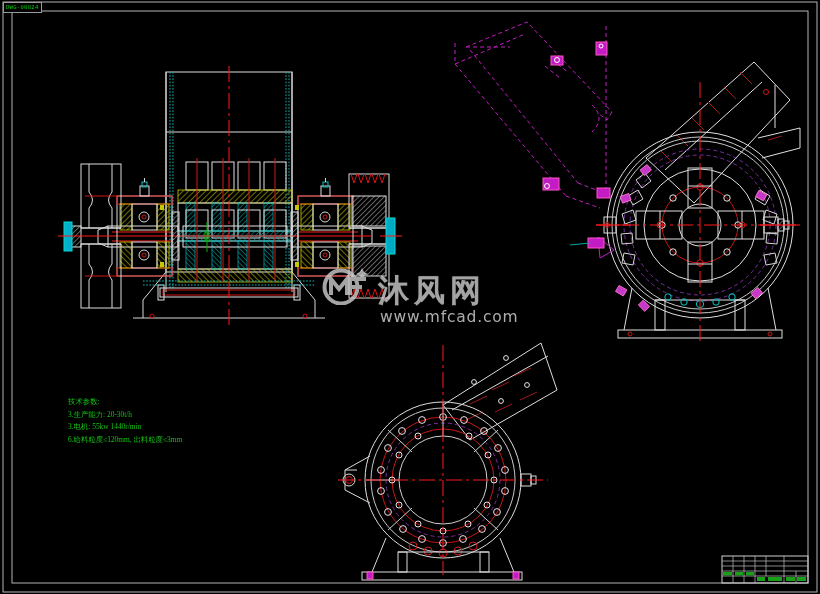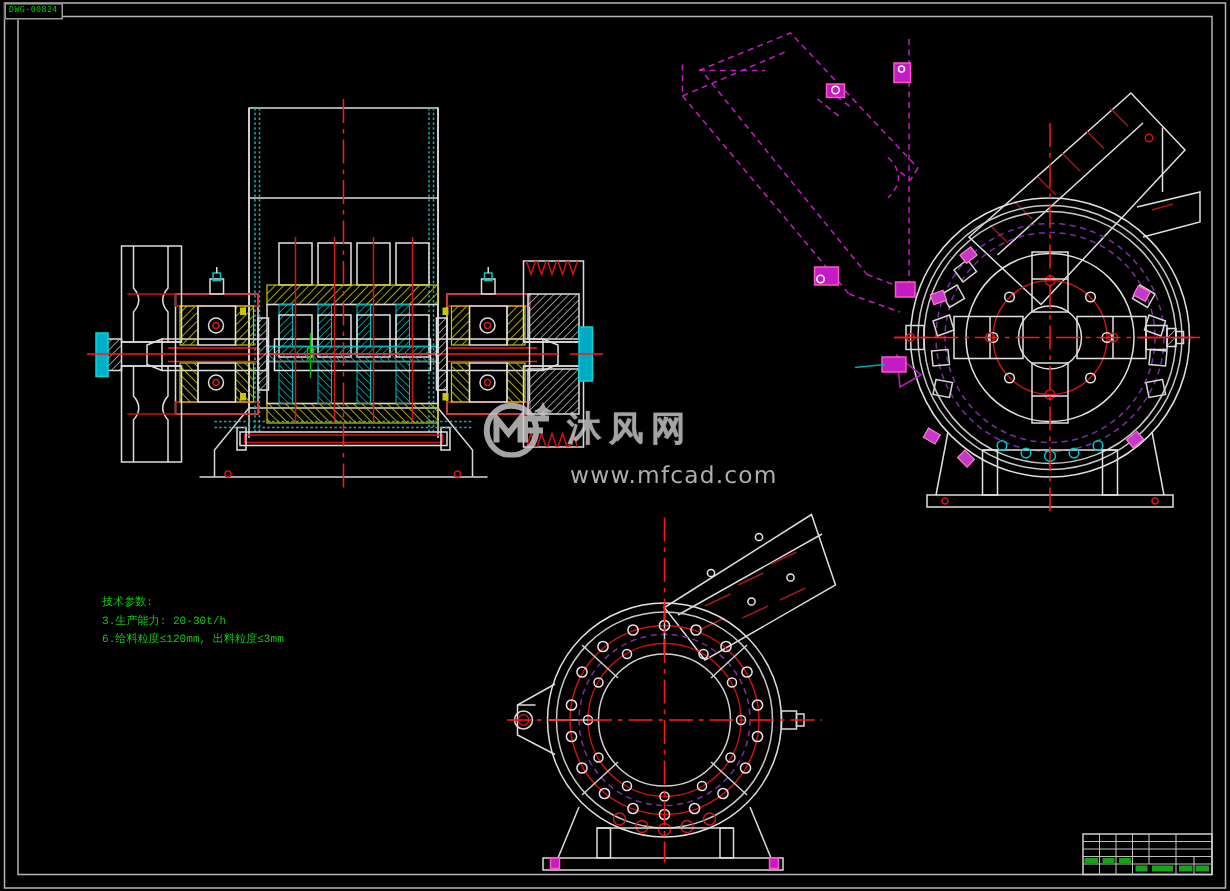--- a/index.html
+++ b/index.html
@@ -10,26 +10,26 @@
   #stage svg{position:absolute;left:0;top:0;}
 
   .corner-tag{position:absolute;left:3px;top:2px;
       border:1px solid #9a9a9a;background:#000;
       padding:0 2px;height:9px;line-height:9px;
       font-size:5.5px;color:#00d000;letter-spacing:.3px;
       font-family:"DejaVu Sans Mono","Liberation Mono",monospace;}
 
   .specs{position:absolute;left:68px;top:396px;color:#15c415;
       font-size:7.4px;line-height:12.6px;white-space:nowrap;
-      font-family:Liberation Mono, monospace;}
+      font-family:Liberation Serif, serif;}
   .specs div{margin:0;}
 
   .wm{position:absolute;left:322px;top:268px;width:215px;height:62px;
       pointer-events:none;opacity:.82;}
-  .wm .wtxt{position:absolute;left:56px;top:2px;font-size:23px;
+  .wm .wtxt{position:absolute;left:56px;top:2px;font-size:31px;
       color:#c9c9c9;letter-spacing:5px;font-weight:bold;
       text-shadow:0 0 1px #777;}
   .wm .wurl{position:absolute;left:58px;top:40px;font-size:15.5px;
       color:#d3d3d3;letter-spacing:.8px;font-family:"DejaVu Sans",sans-serif;text-align:right;}
   .wm .wlogo{position:absolute;left:2px;top:3px;width:50px;height:37px;}
 </style>
 </head>
 <body>
 
 <div id="stage">
@@ -543,20 +543,21 @@
         <rect x="797" y="577" width="9" height="4"></rect>
       </g>
     </g>
   </svg>
 
   <div class="corner-tag">DWG-00824</div>
 
   <div class="specs">
     <div>技术参数:</div>
     <div>3.生产能力: 20-30t/h</div>
+    <div>3.电机: 55kw  1440r/min</div>
     <div>6.给料粒度≤120mm, 出料粒度≤3mm</div>
   </div>
 
   <div class="wm">
     <svg class="wlogo" viewBox="0 0 50 37">
       <circle cx="19" cy="19" r="16.5" fill="none" stroke="#c9c9c9" stroke-width="4"></circle>
       <path d="M9 27 L9 11 L17 21 L25 11 L25 27" fill="none" stroke="#c9c9c9" stroke-width="4"></path>
       <path d="M28 27 L28 11 L44 11 M28 19 L40 19" fill="none" stroke="#c9c9c9" stroke-width="4"></path>
       <path d="M38 4 l2 -4 l2 4 l4 2 l-4 2 l-2 4 l-2 -4 l-4 -2 Z" fill="#c9c9c9"></path>
     </svg>

